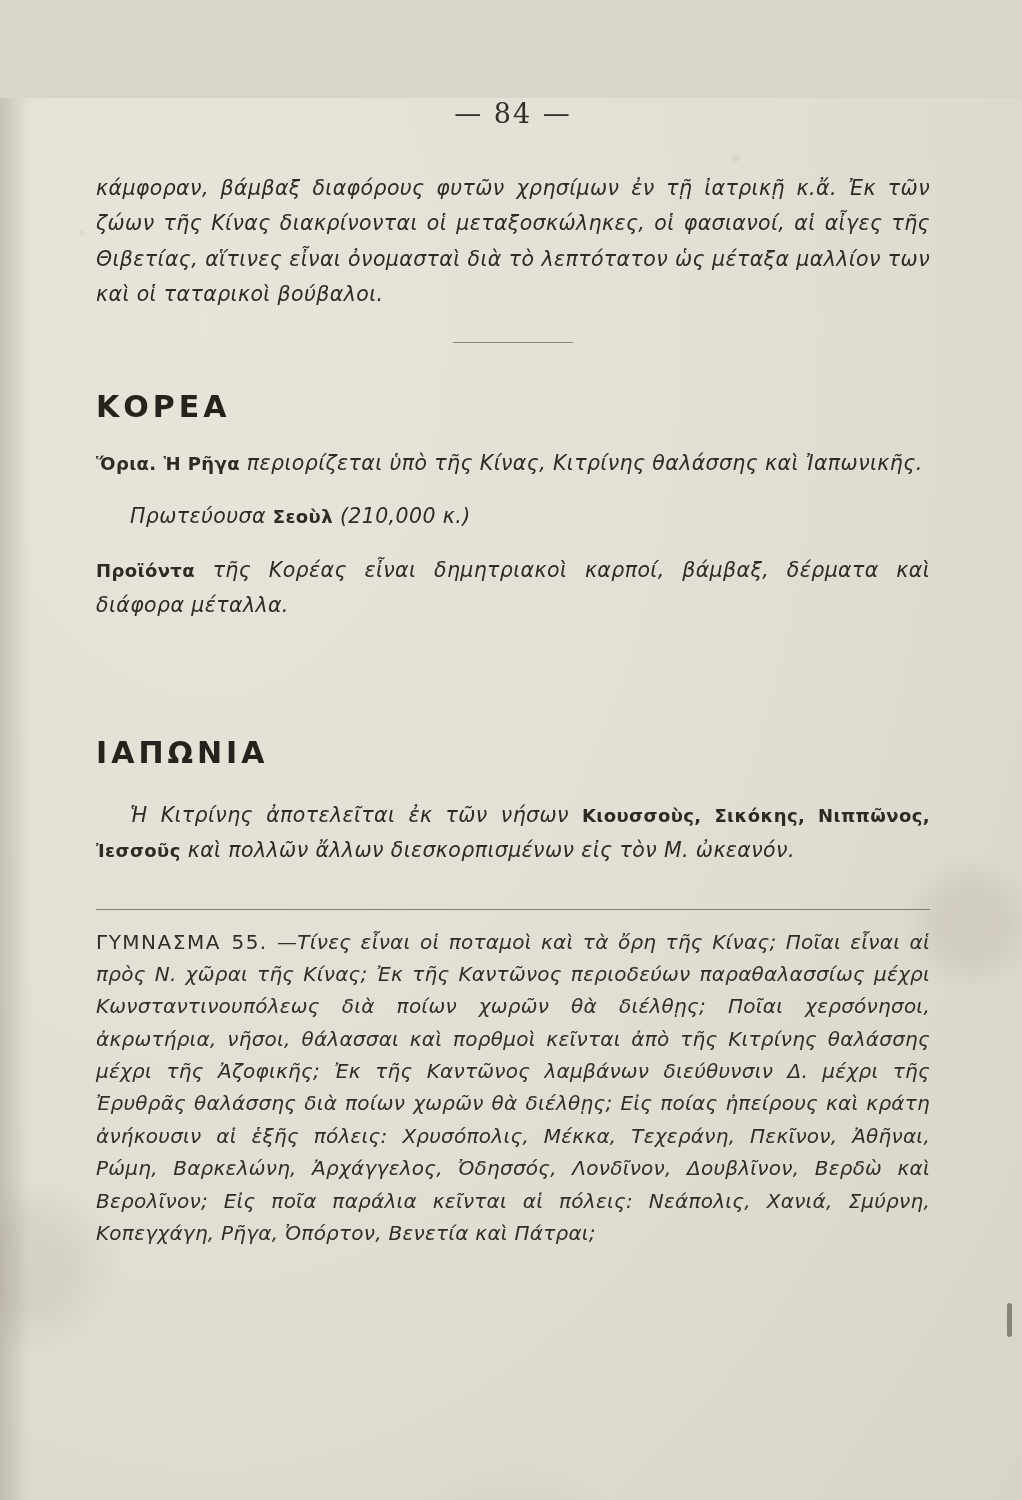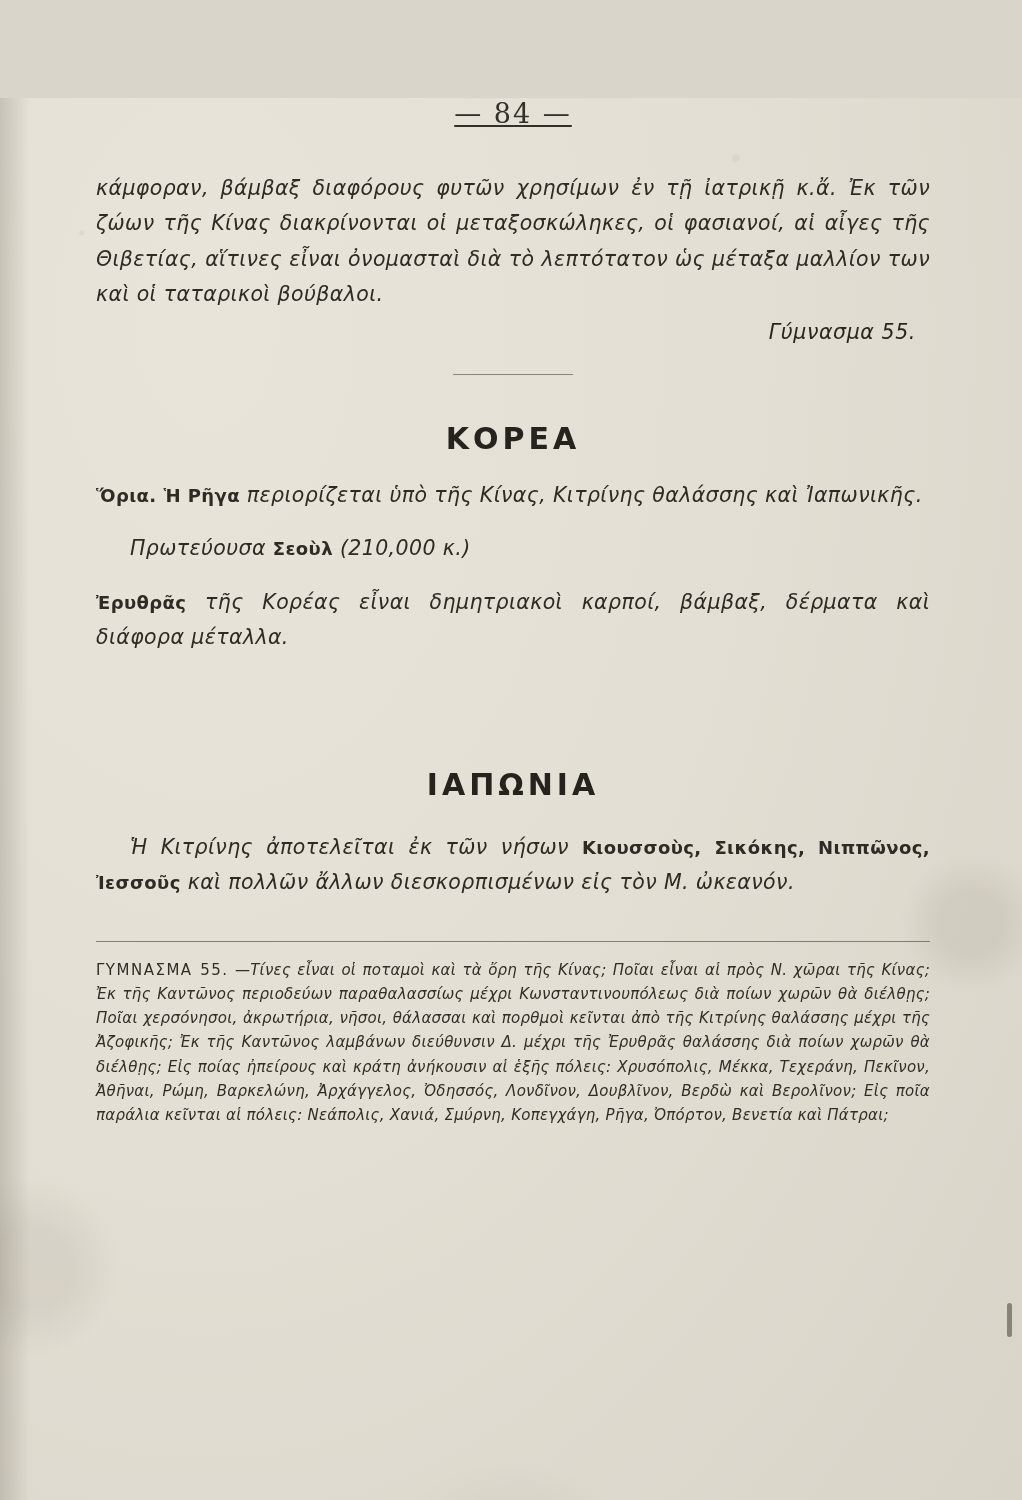--- a/index.html
+++ b/index.html
@@ -39,21 +39,20 @@
     padding: 0 92px 0 96px;
     color: #2a2620;
   }
   .page-number {
     text-align: center;
     font-size: 27px;
     letter-spacing: 2px;
     margin-top: 98px;
     color: #33302a;
     font-family: "DejaVu Serif", serif;
-    text-decoration: underline;
   }
   .para {
     font-family: "DejaVu Sans", sans-serif;
     font-size: 20.5px;
     line-height: 1.72;
     text-align: justify;
     color: #2e2b25;
     letter-spacing: 0.4px;
     font-style: italic;
     margin-top: 18px;
@@ -71,21 +70,20 @@
     padding-right: 14px;
   }
   .short-rule {
     width: 120px;
     height: 1px;
     background: #6b6558;
     margin: 30px auto 0 auto;
     opacity: 0.75;
   }
   .section-title {
-    text-align: center;
     font-family: "DejaVu Sans", sans-serif;
     font-size: 30px;
     letter-spacing: 4px;
     margin-top: 46px;
     margin-bottom: 22px;
     color: #26231e;
   }
   .section-title.second {
     margin-top: 112px;
     margin-bottom: 28px;
@@ -103,21 +101,21 @@
   }
   .footnote-rule {
     width: 100%;
     height: 1px;
     background: #6b6558;
     margin: 40px 0 16px 0;
     opacity: 0.8;
   }
   .footnote {
     font-family: "DejaVu Sans", sans-serif;
-    font-size: 15px;
+    font-size: 20px;
     line-height: 1.62;
     text-align: justify;
     color: #312e27;
     letter-spacing: 0.25px;
     font-style: italic;
   }
   .footnote .fn-label {
     font-style: normal;
     letter-spacing: 1.5px;
   }
@@ -142,41 +140,40 @@
 <body>
 
 <div class="page">
   <div class="left-shadow"></div>
   <div class="content">
 
     <div class="page-number">— 84 —</div>
 
     <div class="para intro">κάμφοραν, βάμβαξ διαφόρους φυτῶν χρησίμων ἐν τῇ ἰατρικῇ κ.ἄ. Ἐκ τῶν ζώων τῆς Κίνας διακρίνονται οἱ μεταξοσκώληκες, οἱ φασιανοί, αἱ αἶγες τῆς Θιβετίας, αἵτινες εἶναι ὀνομασταὶ διὰ τὸ λεπτότατον ὡς μέταξα μαλλίον των καὶ οἱ ταταρικοὶ βούβαλοι.</div>
 
-    <div class="exercise-ref">Γύμνασμα 55.</div>
 
     <div class="short-rule"></div>
 
     <h2 class="section-title">ΚΟΡΕΑ</h2>
 
     <div class="para block">
       <span class="bigger">Ὅρια.</span>
       <span class="bigger">Ἡ Ρῆγα</span>
       <span>περιορίζεται ὑπὸ τῆς Κίνας, Κιτρίνης θαλάσσης καὶ Ἰαπωνικῆς.</span>
     </div>
 
     <div class="para indent">
       <span>Πρωτεύουσα</span>
       <span class="bigger">Σεοὺλ</span>
       <span>(210,000 κ.)</span>
     </div>
 
 
     <div class="para">
-      <span class="bigger">Ἐρυθρᾶς</span>
+      <span class="bigger">Προϊόντα</span>
       <span>τῆς Κορέας εἶναι δημητριακοὶ καρποί, βάμβαξ, δέρματα καὶ διάφορα μέταλλα.</span>
     </div>
 
     <h2 class="section-title second">ΙΑΠΩΝΙΑ</h2>
 
     <div class="para indent">
       <span>Ἡ Κιτρίνης ἀποτελεῖται ἐκ τῶν νήσων</span>
       <span class="bigger">Κιουσσοὺς, Σικόκης, Νιππῶνος, Ἰεσσοῦς</span>
       <span>καὶ πολλῶν ἄλλων διεσκορπισμένων εἰς τὸν Μ. ὠκεανόν.</span>
     </div>

